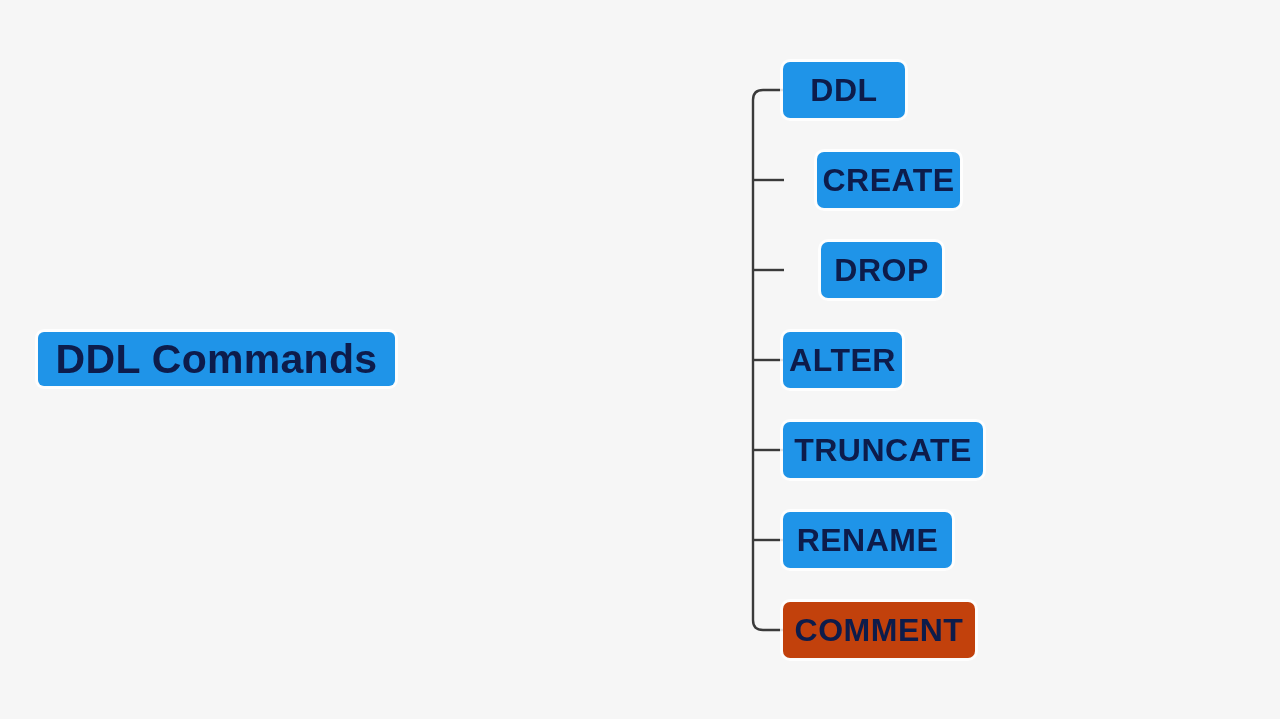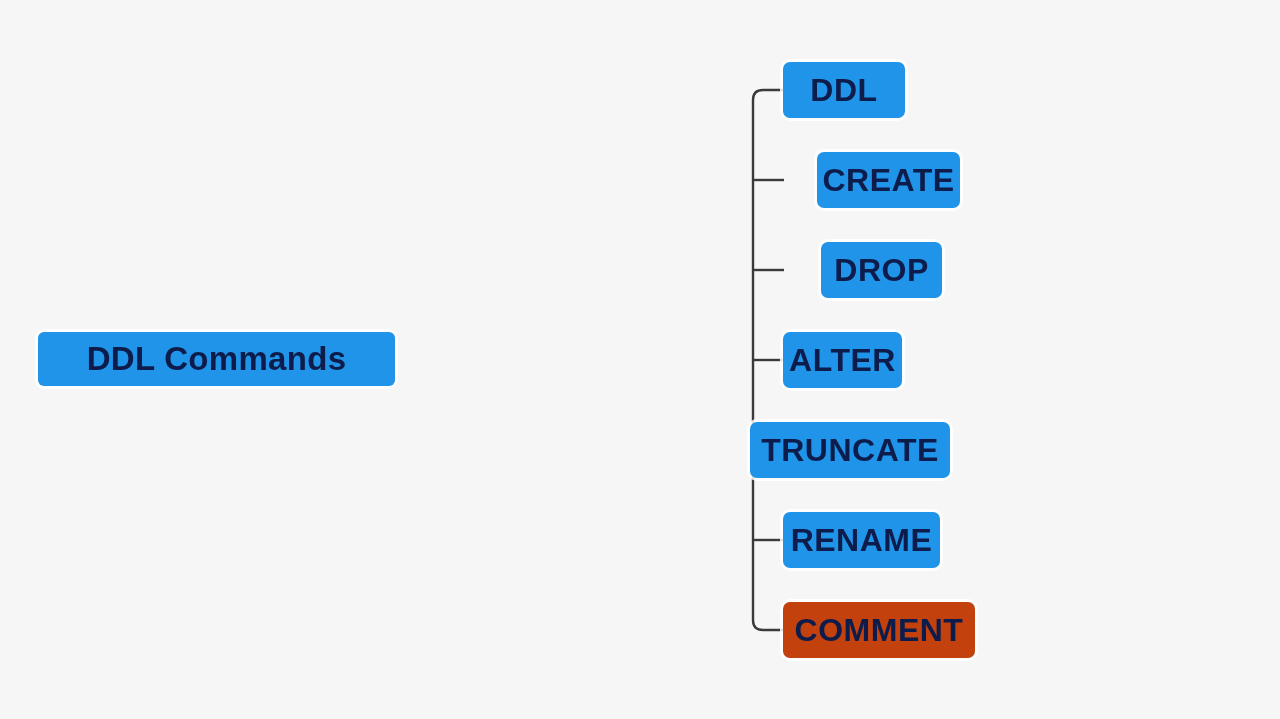--- a/index.html
+++ b/index.html
@@ -31,21 +31,21 @@
   .root-label {
     position:absolute;
     left:38px; top:332px;
     width:357px; height:54px;
     background:#1f94e8;
     color:#0d1c4b;
     border-radius:6px;
     display:flex;
     align-items:center;
     justify-content:center;
-    font-size:33px;
+    font-size:41px;
     font-weight:700;
     letter-spacing:0.3px;
     box-shadow:0 0 0 3px rgba(255,255,255,0.85), 0 1px 2px rgba(0,0,0,0.10);
     white-space:nowrap;
   }
 
   .connector-svg { position:absolute; left:0; top:0; width:1280px; height:719px; pointer-events:none; }
 </style>
 </head>
 <body style="background: rgb(246, 246, 246);">
@@ -63,18 +63,18 @@
         <path d="M 753 450 H 784"></path>
         <path d="M 753 540 H 784"></path>
       </g>
   </svg>
 
   <div id="node-layer">
       <div class="node tree-node" style="left: 783px; top: 62px; width: 122px; background: rgb(31, 148, 232); color: rgb(13, 28, 75);">DDL</div>
       <div class="node tree-node" style="left: 783px; top: 152px; width: 143px; background: rgb(31, 148, 232); color: rgb(13, 28, 75); margin-left: 34px;">CREATE</div>
       <div class="node tree-node" style="left: 783px; top: 242px; width: 121px; background: rgb(31, 148, 232); color: rgb(13, 28, 75); margin-left: 38px;">DROP</div>
       <div class="node tree-node" style="left: 783px; top: 332px; width: 119px; background: rgb(31, 148, 232); color: rgb(13, 28, 75);">ALTER</div>
-      <div class="node tree-node" style="left: 750px; top: 422px; width: 200px; background: rgb(31, 148, 232); color: rgb(13, 28, 75);">TRUNCATE</div>
-      <div class="node tree-node" style="left: 783px; top: 512px; width: 157px; background: rgb(31, 148, 232); color: rgb(13, 28, 75);">RENAME</div>
+      <div class="node tree-node" style="left: 783px; top: 422px; width: 200px; background: rgb(31, 148, 232); color: rgb(13, 28, 75);">TRUNCATE</div>
+      <div class="node tree-node" style="left: 783px; top: 512px; width: 169px; background: rgb(31, 148, 232); color: rgb(13, 28, 75);">RENAME</div>
       <div class="node tree-node" style="left: 783px; top: 602px; width: 192px; background: #c2410c; color: rgb(13, 28, 75);">COMMENT</div>
     </div>
 
 </div>
 
 </body></html>

